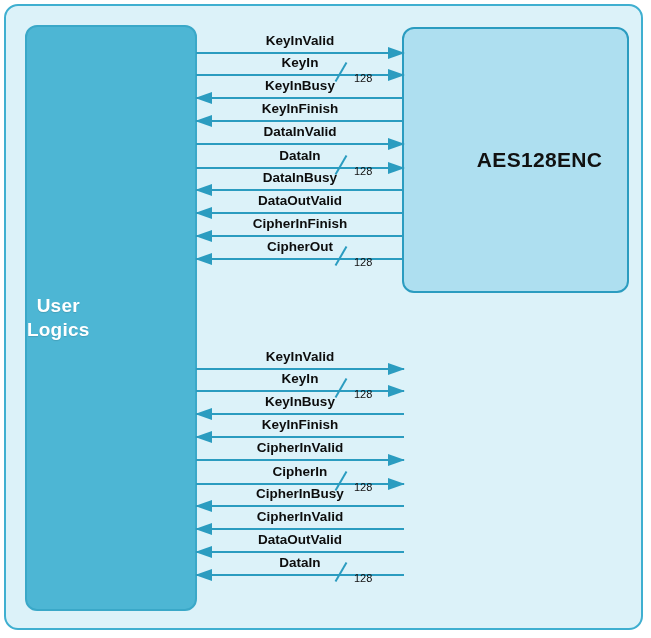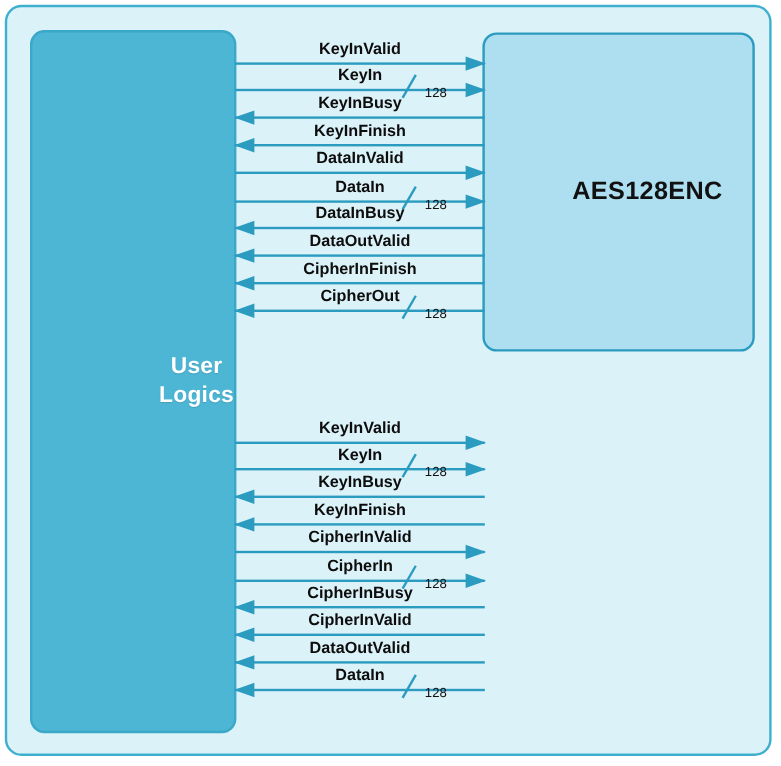--- a/index.html
+++ b/index.html
@@ -33,21 +33,21 @@
     left: 25px;
     top: 25px;
     width: 172px;
     height: 586px;
     box-sizing: border-box;
     border: 2px solid #3AA8C8;
     border-radius: 12px;
     background: #4DB6D4;
     display: flex;
     align-items: center;
-    justify-content: flex-end;
+    justify-content: flex-start;
   }
   #user-logics .ul-title {
     color: #FFFFFF;
     font-size: 19px;
     font-weight: bold;
     line-height: 1.28;
     text-align: center;
     letter-spacing: 0.2px;
     text-shadow: 0 1px 1px rgba(0,0,0,0.12);
     white-space: pre-line;

